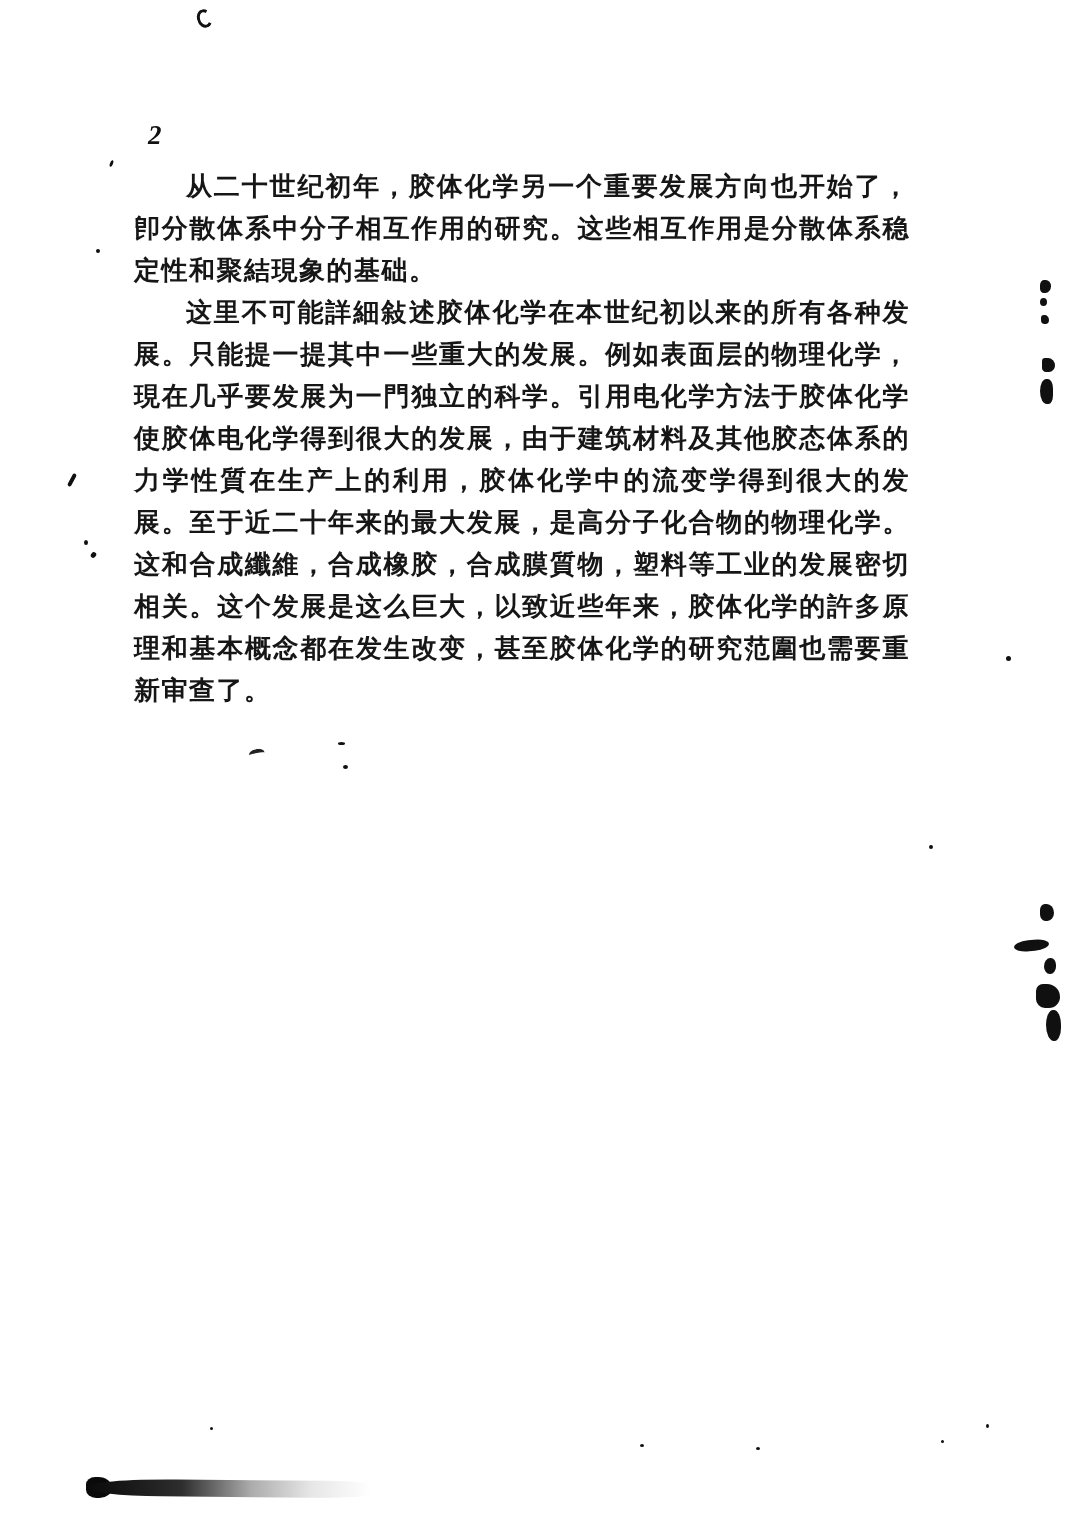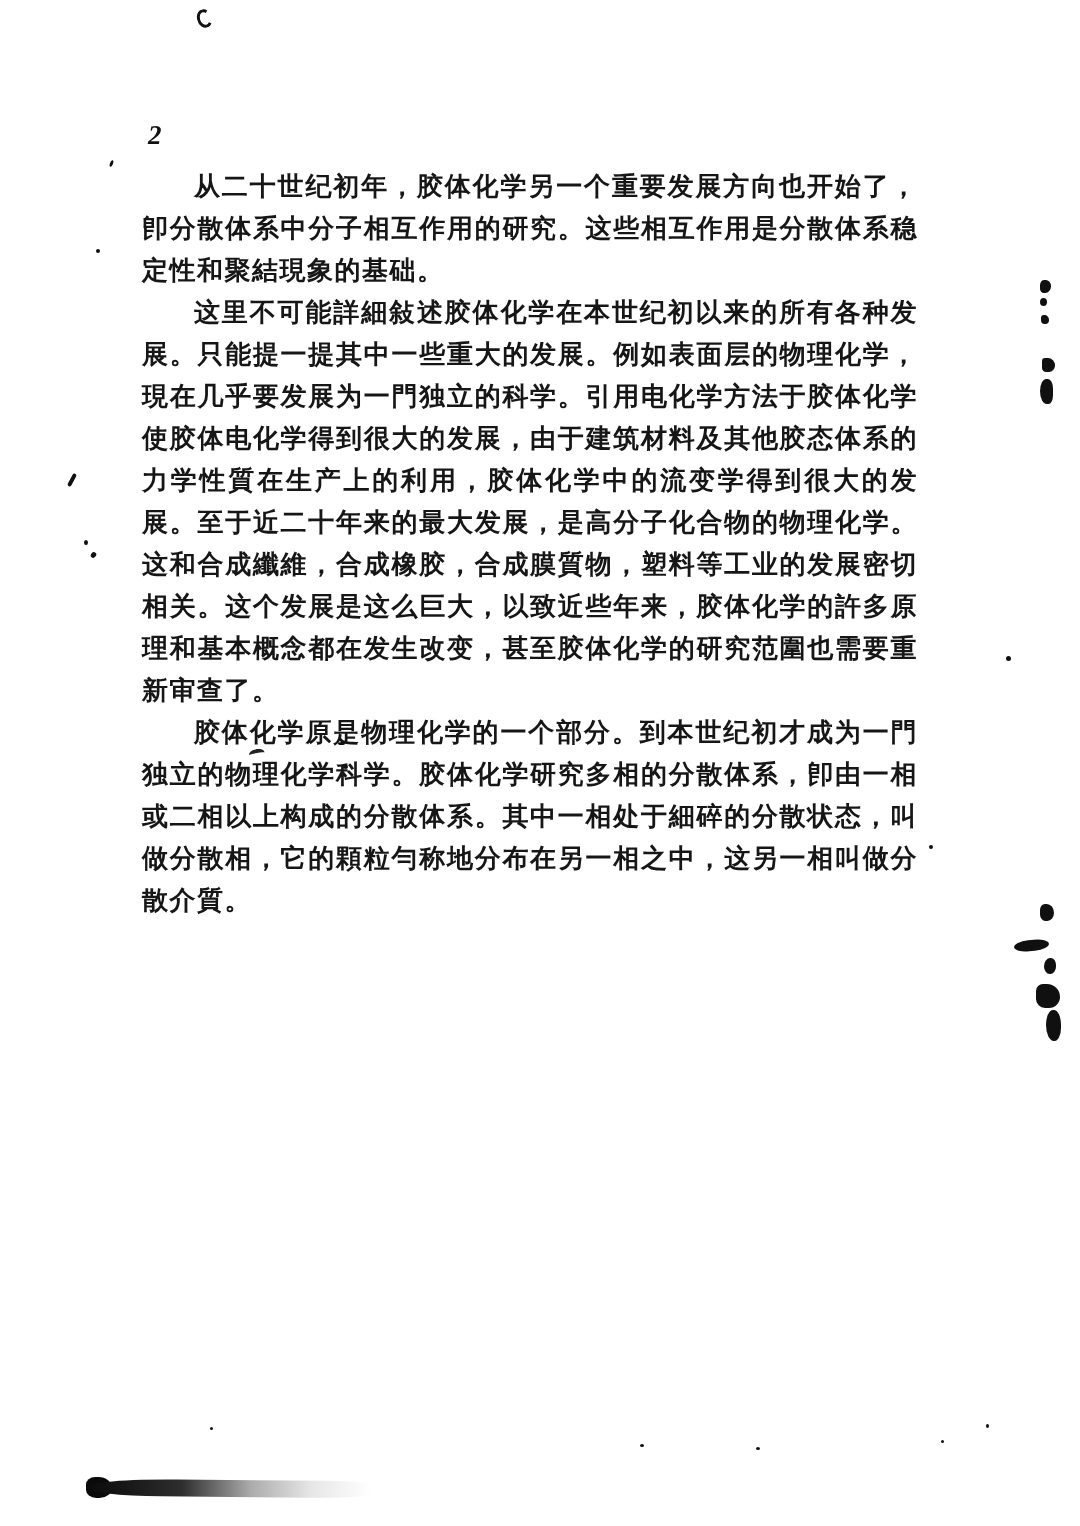--- a/index.html
+++ b/index.html
@@ -19,21 +19,20 @@
     font-size: 27px;
     font-weight: bold;
     font-style: italic;
     color: #111;
   }
   .text-column {
     position: absolute;
     left: 134px;
     top: 166px;
     width: 776px;
-    margin-left: 8px;
   }
   .para {
     margin: 0;
     font-size: 26px;
     line-height: 42px;
     letter-spacing: 1.5px;
     text-align: justify;
     text-indent: 2em;
     font-weight: 600;
     color: #161616;
@@ -74,21 +73,20 @@
 </head>
 <body>
 
 <div class="page">
 
   <div class="page-number">2</div>
 
   <div class="text-column">
     <p class="para">从二十世纪初年，胶体化学另一个重要发展方向也开始了，卽分散体系中分子相互作用的研究。这些相互作用是分散体系稳定性和聚結現象的基础。</p>
     <p class="para">这里不可能詳細敍述胶体化学在本世纪初以来的所有各种发展。只能提一提其中一些重大的发展。例如表面层的物理化学，現在几乎要发展为一門独立的科学。引用电化学方法于胶体化学使胶体电化学得到很大的发展，由于建筑材料及其他胶态体系的力学性質在生产上的利用，胶体化学中的流变学得到很大的发展。至于近二十年来的最大发展，是高分子化合物的物理化学。这和合成纖維，合成橡胶，合成膜質物，塑料等工业的发展密切相关。这个发展是这么巨大，以致近些年来，胶体化学的許多原理和基本概念都在发生改变，甚至胶体化学的研究范圍也需要重新审查了。</p>
-    <p class="para">胶体化学原是物理化学的一个部分。到本世纪初才成为一門独立的物理化学科学。胶体化学研究多相的分散体系，卽由一相或二相以上构成的分散体系。其中一相处于細碎的分散状态，叫做分散相，它的顆粒勻称地分布在另一相之中，这另一相叫做分散介質。</p>
   </div>
 
   <div class="crescent"></div>
   <div class="tilde"></div>
 
   <div class="blot" style="left:110px;top:160px;width:3px;height:7px;transform:rotate(20deg);"></div>
   <div class="blot" style="left:96px;top:249px;width:4px;height:4px;"></div>
   <div class="blot" style="left:70px;top:473px;width:4px;height:14px;transform:rotate(28deg);border-radius:2px;"></div>
   <div class="blot" style="left:84px;top:540px;width:4px;height:5px;"></div>
   <div class="blot" style="left:91px;top:552px;width:5px;height:6px;transform:rotate(40deg);"></div>

